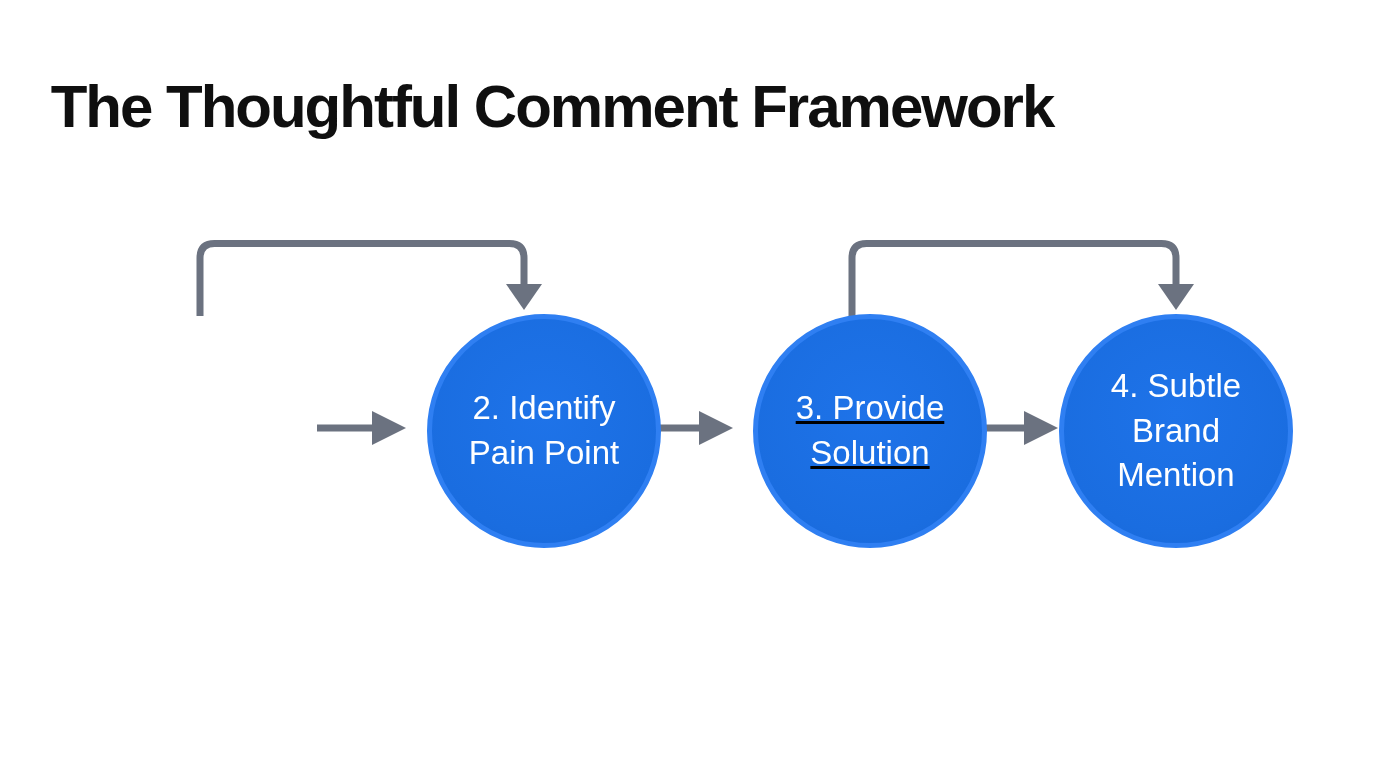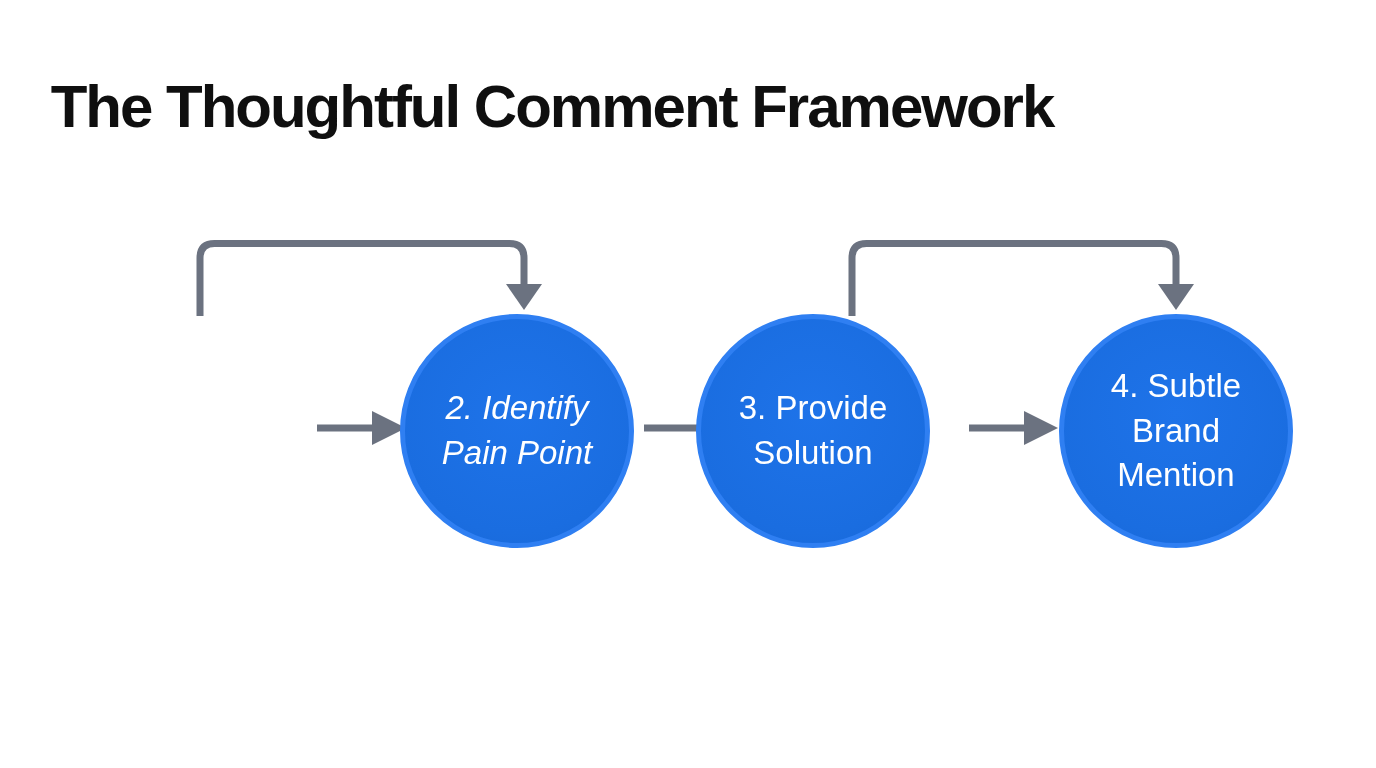--- a/index.html
+++ b/index.html
@@ -64,22 +64,22 @@
     justify-content: center;
   }
   .step-label {
     color: var(--circle-text);
     font-size: 33px;
     line-height: 1.36;
     text-align: center;
     white-space: pre-line;
   }
   .circle-1 { left: 79px; }
-  .circle-2 { left: 400px; font-style: italic; }
-  .circle-3 { left: 696px; }
+  .circle-2 { left: 427px; }
+  .circle-3 { left: 753px; text-decoration: underline; }
   .circle-4 { left: 1059px; }
 </style>
 </head>
 <body>
 
 <div class="canvas">
 
   <h1 class="title">The Thoughtful Comment Framework</h1>
 
   <svg class="arrows" viewBox="0 0 1376 768" xmlns="http://www.w3.org/2000/svg">

